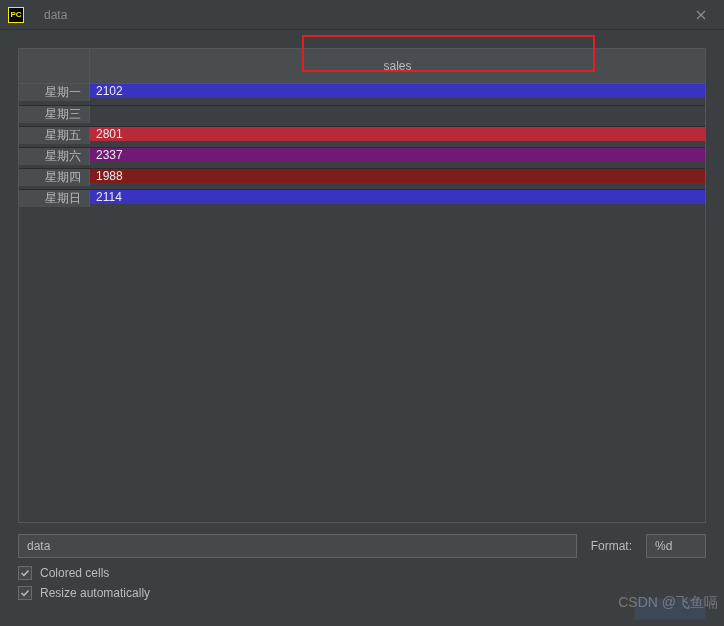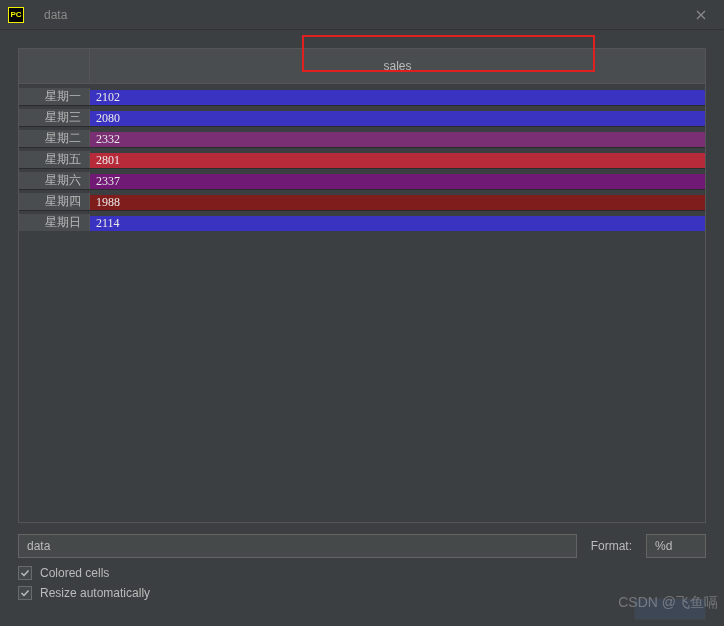--- a/index.html
+++ b/index.html
@@ -73,23 +73,22 @@
       position: relative;
     }
     .red-highlight {
       position: absolute;
       border: 2px solid #e02020;
       pointer-events: none;
     }
     .data-row {
       display: flex;
       height: 21px;
-      align-items: flex-end;
+      align-items: flex-start;
       border-top: 1px solid #2b2b2b;
-      font-family: Liberation Serif, serif;
     }
     .data-row:first-of-type { border-top: none; }
     .row-label {
       width: 71px;
       background: #4a4d4f;
       color: #bbbbbb;
       display: flex;
       align-items: center;
       justify-content: flex-end;
       padding-right: 8px;
@@ -200,25 +199,20 @@
         <span>sales</span>
       </div>
     </div>
     <div class="table-body-area" id="table-body">
         <div class="data-row">
           <div class="row-label">星期一</div>
           <div class="row-value" style="background: rgb(58, 50, 192);">2102</div>
         </div>
         <div class="data-row">
           <div class="row-label">星期三</div>
-          <div class="row-value" style="background: rgb(58, 50, 192);">2080</div>
-        </div>
-        <div class="data-row">
-          <div class="row-label">星期二</div>
-          <div class="row-value" style="background: rgb(122, 47, 116);">2332</div>
         </div>
         <div class="data-row">
           <div class="row-label">星期五</div>
           <div class="row-value" style="background: rgb(183, 42, 58);">2801</div>
         </div>
         <div class="data-row">
           <div class="row-label">星期六</div>
           <div class="row-value" style="background: #701a75;">2337</div>
         </div>
         <div class="data-row">

